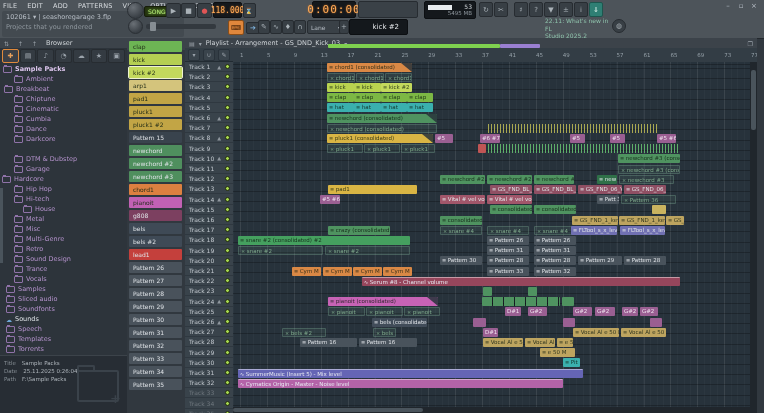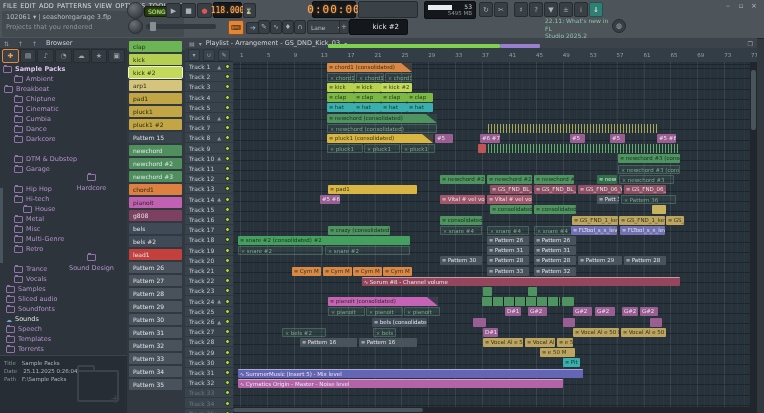--- a/index.html
+++ b/index.html
@@ -2,21 +2,21 @@
 <html><head>
 <meta charset="utf-8">
 <style>
   html,body{margin:0;padding:0;background:#1e2328;}
   #app{position:relative;width:764px;height:413px;overflow:hidden;
        font-family:"DejaVu Sans","Liberation Sans",sans-serif;
        background:#31383f;color:#c8cdd2;font-size:7px;-webkit-font-smoothing:antialiased;}
   .abs{position:absolute;}
   
   #toolbar{left:0;top:0;width:764px;height:38px;background:#4d545a;border-bottom:1px solid #23282d;}
-  #menubar{left:3px;top:1px;height:9px;display:flex;gap:3px;align-items:center;}
+  #menubar{left:3px;top:1px;height:9px;display:flex;gap:10px;align-items:center;}
   #menubar span{font-size:6.5px;color:#d8dce0;letter-spacing:.2px;}
   #projbox{left:2px;top:11px;width:182px;height:26px;background:#434a50;border-radius:2px;padding:2px 4px;box-sizing:border-box;}
   #projtitle{font-size:6.5px;color:#b7bec6;white-space:nowrap;overflow:hidden;}
   #projsub{font-size:6.5px;color:#8f979e;margin-top:2px;}
   .knob{border-radius:50%;background:radial-gradient(circle at 35% 30%,#6a7076,#3a4046 70%);border:1px solid #2a2f34;}
   .tbtn{background:#383f45;border:1px solid #272c31;border-radius:2px;display:flex;align-items:center;justify-content:center;color:#aab2b8;}
   #songled{font-size:6px;color:#b8f07a;background:#23320f;border:1px solid #161d0a;border-radius:2px;
            padding:1px 3px;text-shadow:0 0 3px #9be05a;}
   .lcd{background:#14181c;border:1px solid #0c0f12;border-radius:2px;color:#ffab57;
        font-family:"DejaVu Sans Mono","Liberation Mono",monospace;text-shadow:0 0 2px #c9732a;}
@@ -237,21 +237,21 @@
           <span>Darkcore</span>
         </div>
         <div class="titem folder" style="top: 90px; padding-left: 14px;">
           <span class="fold"></span>
           <span>DTM &amp; Dubstep</span>
         </div>
         <div class="titem folder" style="top: 100px; padding-left: 14px;">
           <span class="fold"></span>
           <span>Garage</span>
         </div>
-        <div class="titem folder" style="top: 110px; padding-left: 28px; flex-direction: column;">
+        <div class="titem folder" style="top: 110px; padding-left: 2px;">
           <span class="fold"></span>
           <span>Hardcore</span>
         </div>
         <div class="titem folder" style="top: 120px; padding-left: 14px;">
           <span class="fold"></span>
           <span>Hip Hop</span>
         </div>
         <div class="titem folder" style="top: 130px; padding-left: 14px;">
           <span class="fold"></span>
           <span>Hi-tech</span>
@@ -269,21 +269,21 @@
           <span>Misc</span>
         </div>
         <div class="titem folder" style="top: 170px; padding-left: 14px;">
           <span class="fold"></span>
           <span>Multi-Genre</span>
         </div>
         <div class="titem folder" style="top: 180px; padding-left: 14px;">
           <span class="fold"></span>
           <span>Retro</span>
         </div>
-        <div class="titem folder" style="top: 190px; padding-left: 28px; flex-direction: column;">
+        <div class="titem folder" style="top: 190px; padding-left: 14px;">
           <span class="fold"></span>
           <span>Sound Design</span>
         </div>
         <div class="titem folder" style="top: 200px; padding-left: 14px;">
           <span class="fold"></span>
           <span>Trance</span>
         </div>
         <div class="titem folder" style="top: 210px; padding-left: 14px;">
           <span class="fold"></span>
           <span>Vocals</span>

